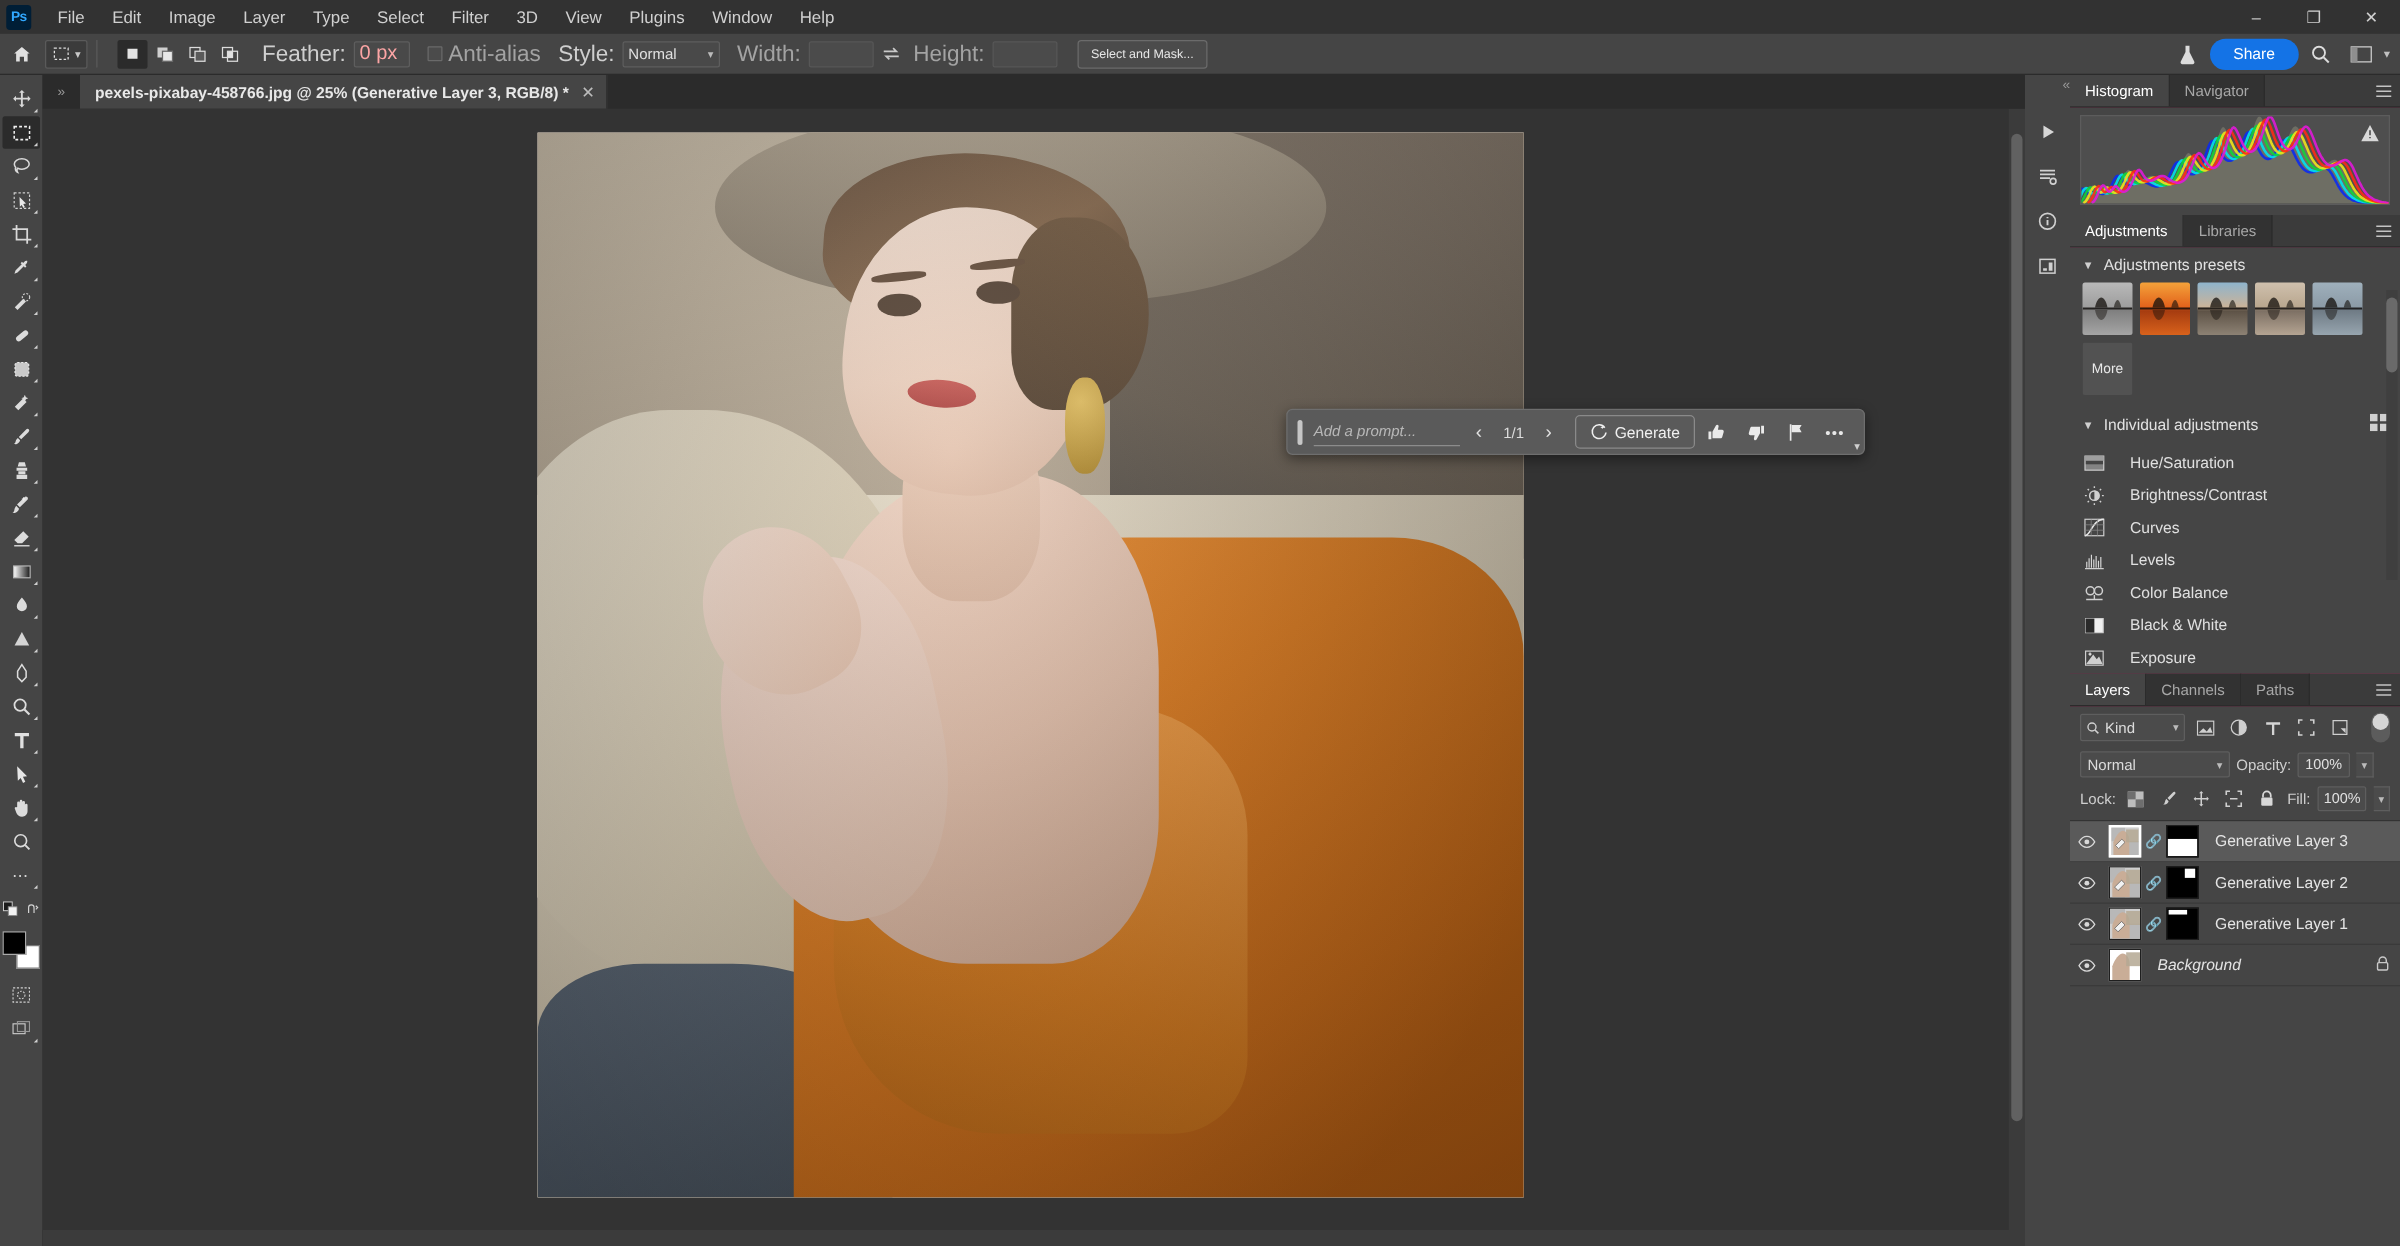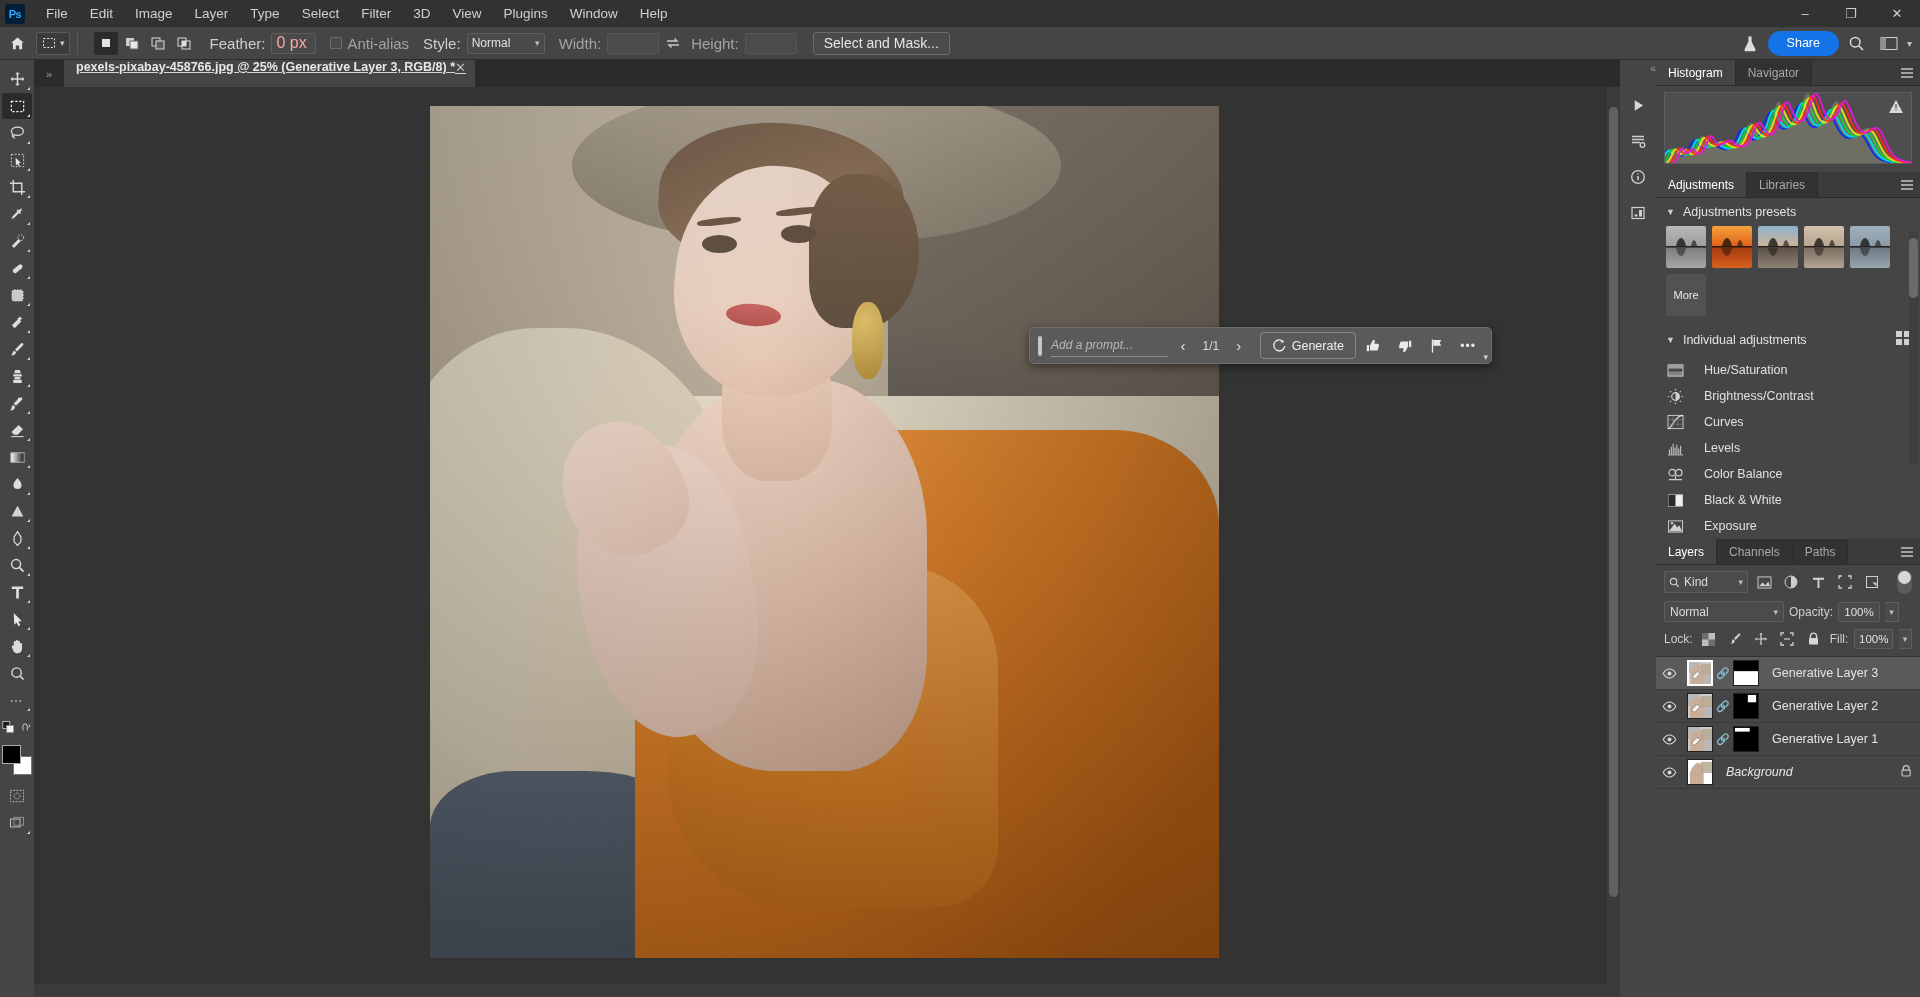--- a/index.html
+++ b/index.html
@@ -45,39 +45,39 @@
     display:flex; align-items:center; gap:3px; padding:2px 4px;
     background:#3b3b3b; border:1px solid #5a5a5a; border-radius:2px;
     height:23px; margin-left:2px;
   }
   .sel-modes { display:flex; gap:2px; margin-left:9px; }
   .sel-mode {
     width:24px; height:23px; display:flex; align-items:center;
     justify-content:center; border-radius:2px;
   }
   .sel-mode.active { background:#2b2b2b; }
-  .opt-label { font-size:15px; color:#cfcfcf; margin-left:14px; margin-right:6px; white-space:nowrap;}
+  .opt-label { font-size:18px; color:#cfcfcf; margin-left:14px; margin-right:6px; white-space:nowrap;}
   .opt-label.dim { color:#a3a3a3; }
   .opt-input {
     height:21px; width:45px; background:#494949; border:1px solid #5e5e5e;
     color:#fca5a5; font-size:16px; padding:0 4px; border-radius:2px;
     font-family:"Liberation Sans",sans-serif;
   }
   .opt-input.blank { background:#4b4b4b; border:1px solid #575757; width:52px;}
   .opt-check { display:flex; align-items:center; gap:5px; margin-left:14px;}
   .cbox { width:12px; height:12px; background:#4b4b4b; border:1px solid #6a6a6a; border-radius:1px;}
   .opt-select {
     height:21px; width:78px; background:#494949; border:1px solid #5e5e5e;
     color:#e0e0e0; font-size:12px; padding:0 4px; border-radius:2px;
     display:flex; align-items:center; justify-content:space-between;
   }
   .btn-sam {
     margin-left:16px; height:23px; padding:0 10px; background:#4b4b4b;
     border:1px solid #6b6b6b; border-radius:3px; color:#e6e6e6;
-    font-size:14px; display:flex; align-items:center;
+    font-size:10px; display:flex; align-items:center;
   }
   .opt-right { margin-left:auto; display:flex; align-items:center; gap:4px; padding-right:8px;}
   .icon-btn { width:28px; height:26px; display:flex; align-items:center; justify-content:center;}
   .share-btn {
     background:#1473e6; color:#fff; border-radius:13px; height:25px;
     padding:0 19px; font-size:12.5px; display:flex; align-items:center;
   }
 
   
   .toolbar {
@@ -98,22 +98,22 @@
   .sw-fg { position:absolute; left:0; top:0; width:19px; height:19px; background:#000; border:1px solid #aaa; }
   .sw-bg { position:absolute; left:11px; top:11px; width:19px; height:19px; background:#fff; border:1px solid #777; }
 
   
   .tabbar {
     position:absolute; left:34px; top:60px; width:1886px; height:27px;
     background:#2b2b2b; display:flex; align-items:flex-end;
   }
   .collapse-arrows { width:30px; height:27px; display:flex; align-items:center; justify-content:center; color:#9a9a9a; font-size:11px;}
   .doc-tab {
-    height:27px; background:#454545; display:flex; 
-    padding:0 9px 0 12px; border-right:1px solid #2b2b2b;text-decoration:underline;
+    height:27px; background:#454545; display:flex; align-items:center;
+    padding:0 9px 0 12px; gap:10px; border-right:1px solid #2b2b2b;
   }
   .doc-tab .title { font-size:12.5px; color:#e8e8e8; font-weight:bold; white-space:nowrap;}
   .doc-tab .x { color:#bcbcbc; font-size:13px; }
 
   
   .canvasarea {
     position:absolute; left:34px; top:87px; width:1586px; height:910px;
     background:#333333; overflow:hidden;
   }
   .scroll-v {

